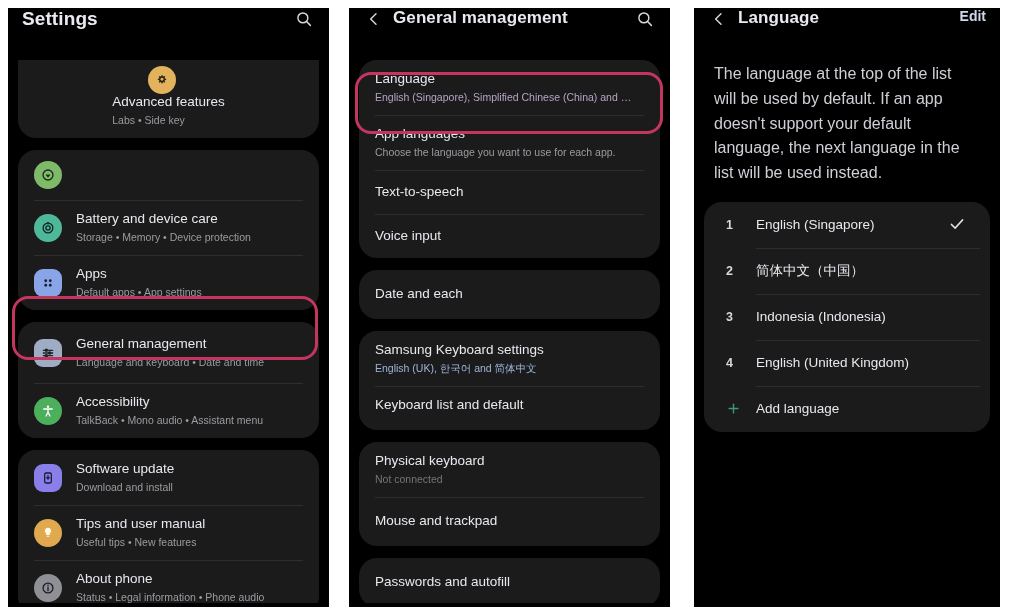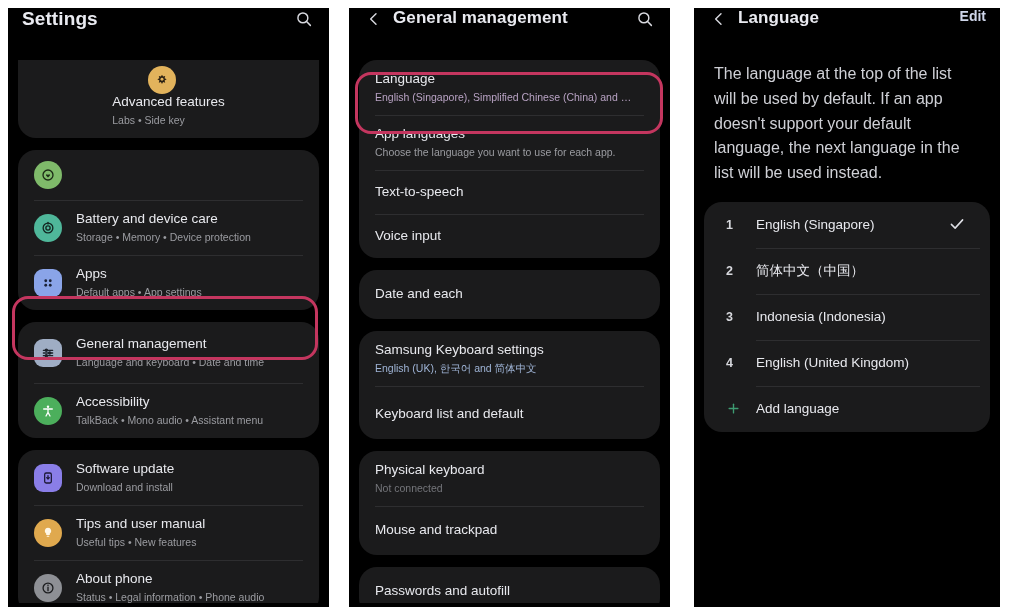--- a/index.html
+++ b/index.html
@@ -368,21 +368,21 @@
         </div>
       </div>
 
       <div class="card">
         <div class="row">
           <div class="txt">
             <div class="r-title">Samsung Keyboard settings</div>
             <div class="r-sub blu">English (UK), 한국어 and 简体中文</div>
           </div>
         </div>
-        <div class="row" style="padding-top:20px;padding-bottom:16px;">
+        <div class="row" style="padding-top:11px;padding-bottom:16px;">
           <div class="txt">
             <div class="r-title">Keyboard list and default</div>
           </div>
         </div>
       </div>
 
       <div class="card">
         <div class="row">
           <div class="txt">
             <div class="r-title">Physical keyboard</div>

